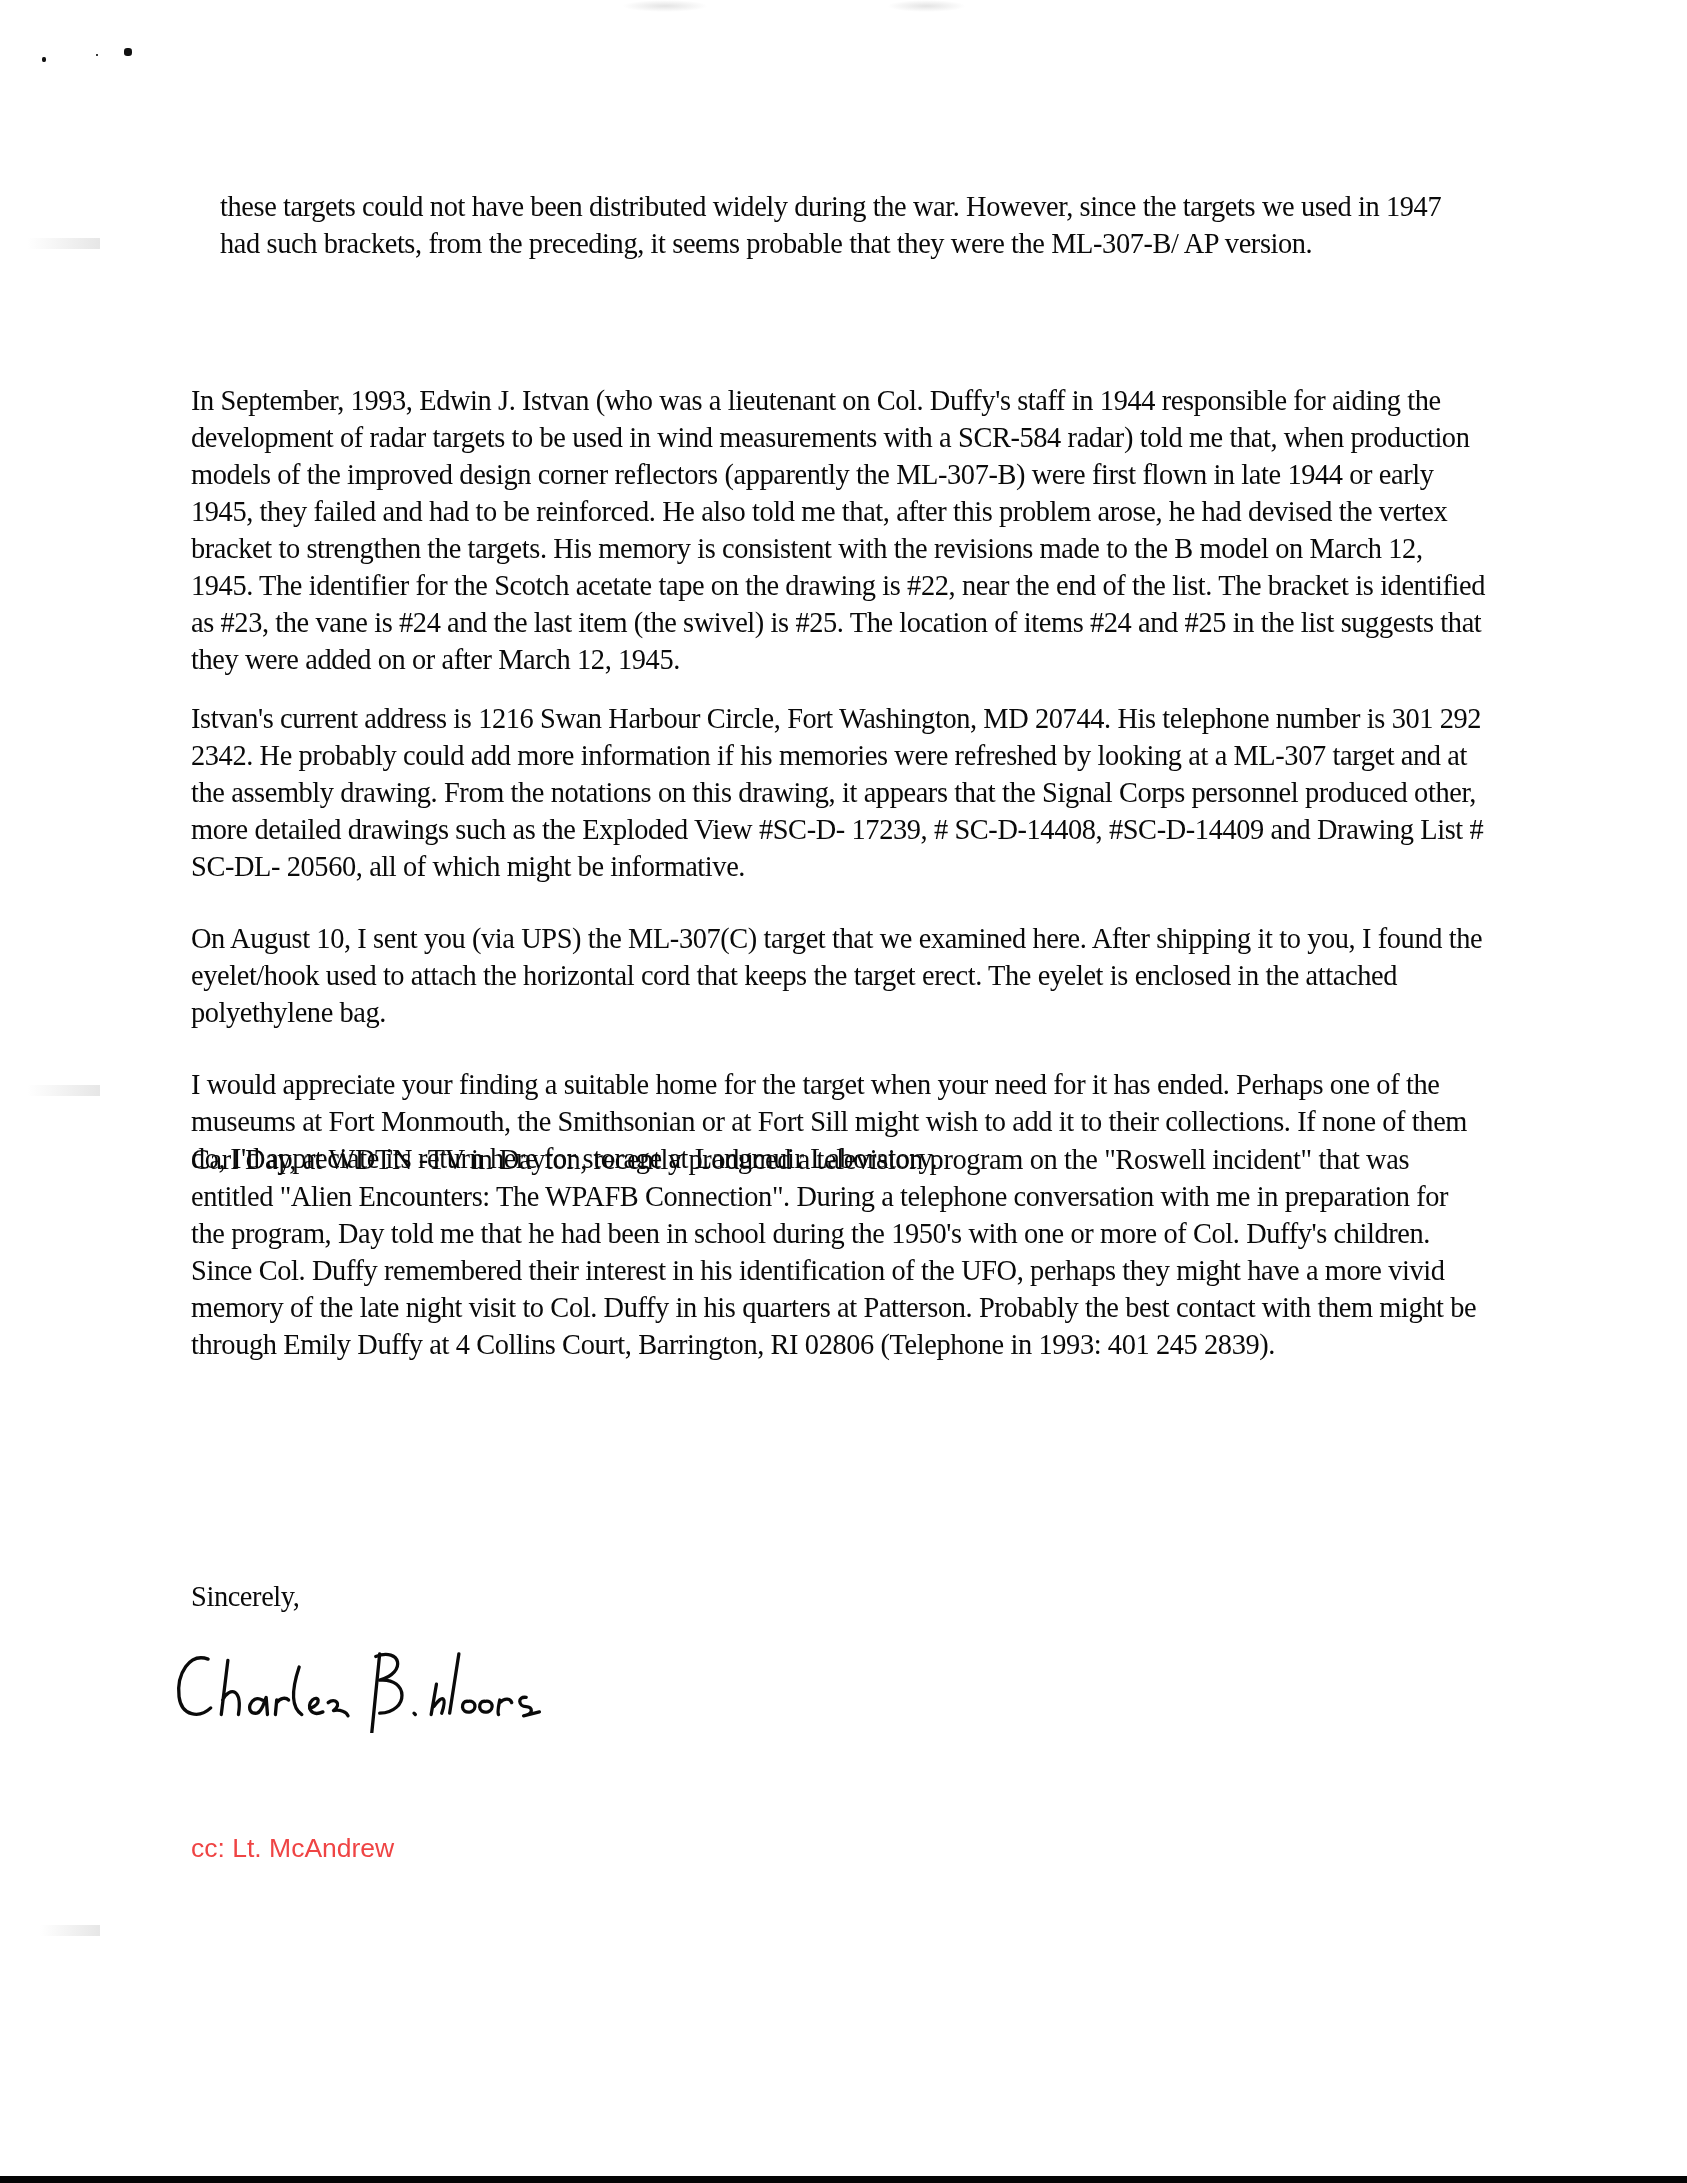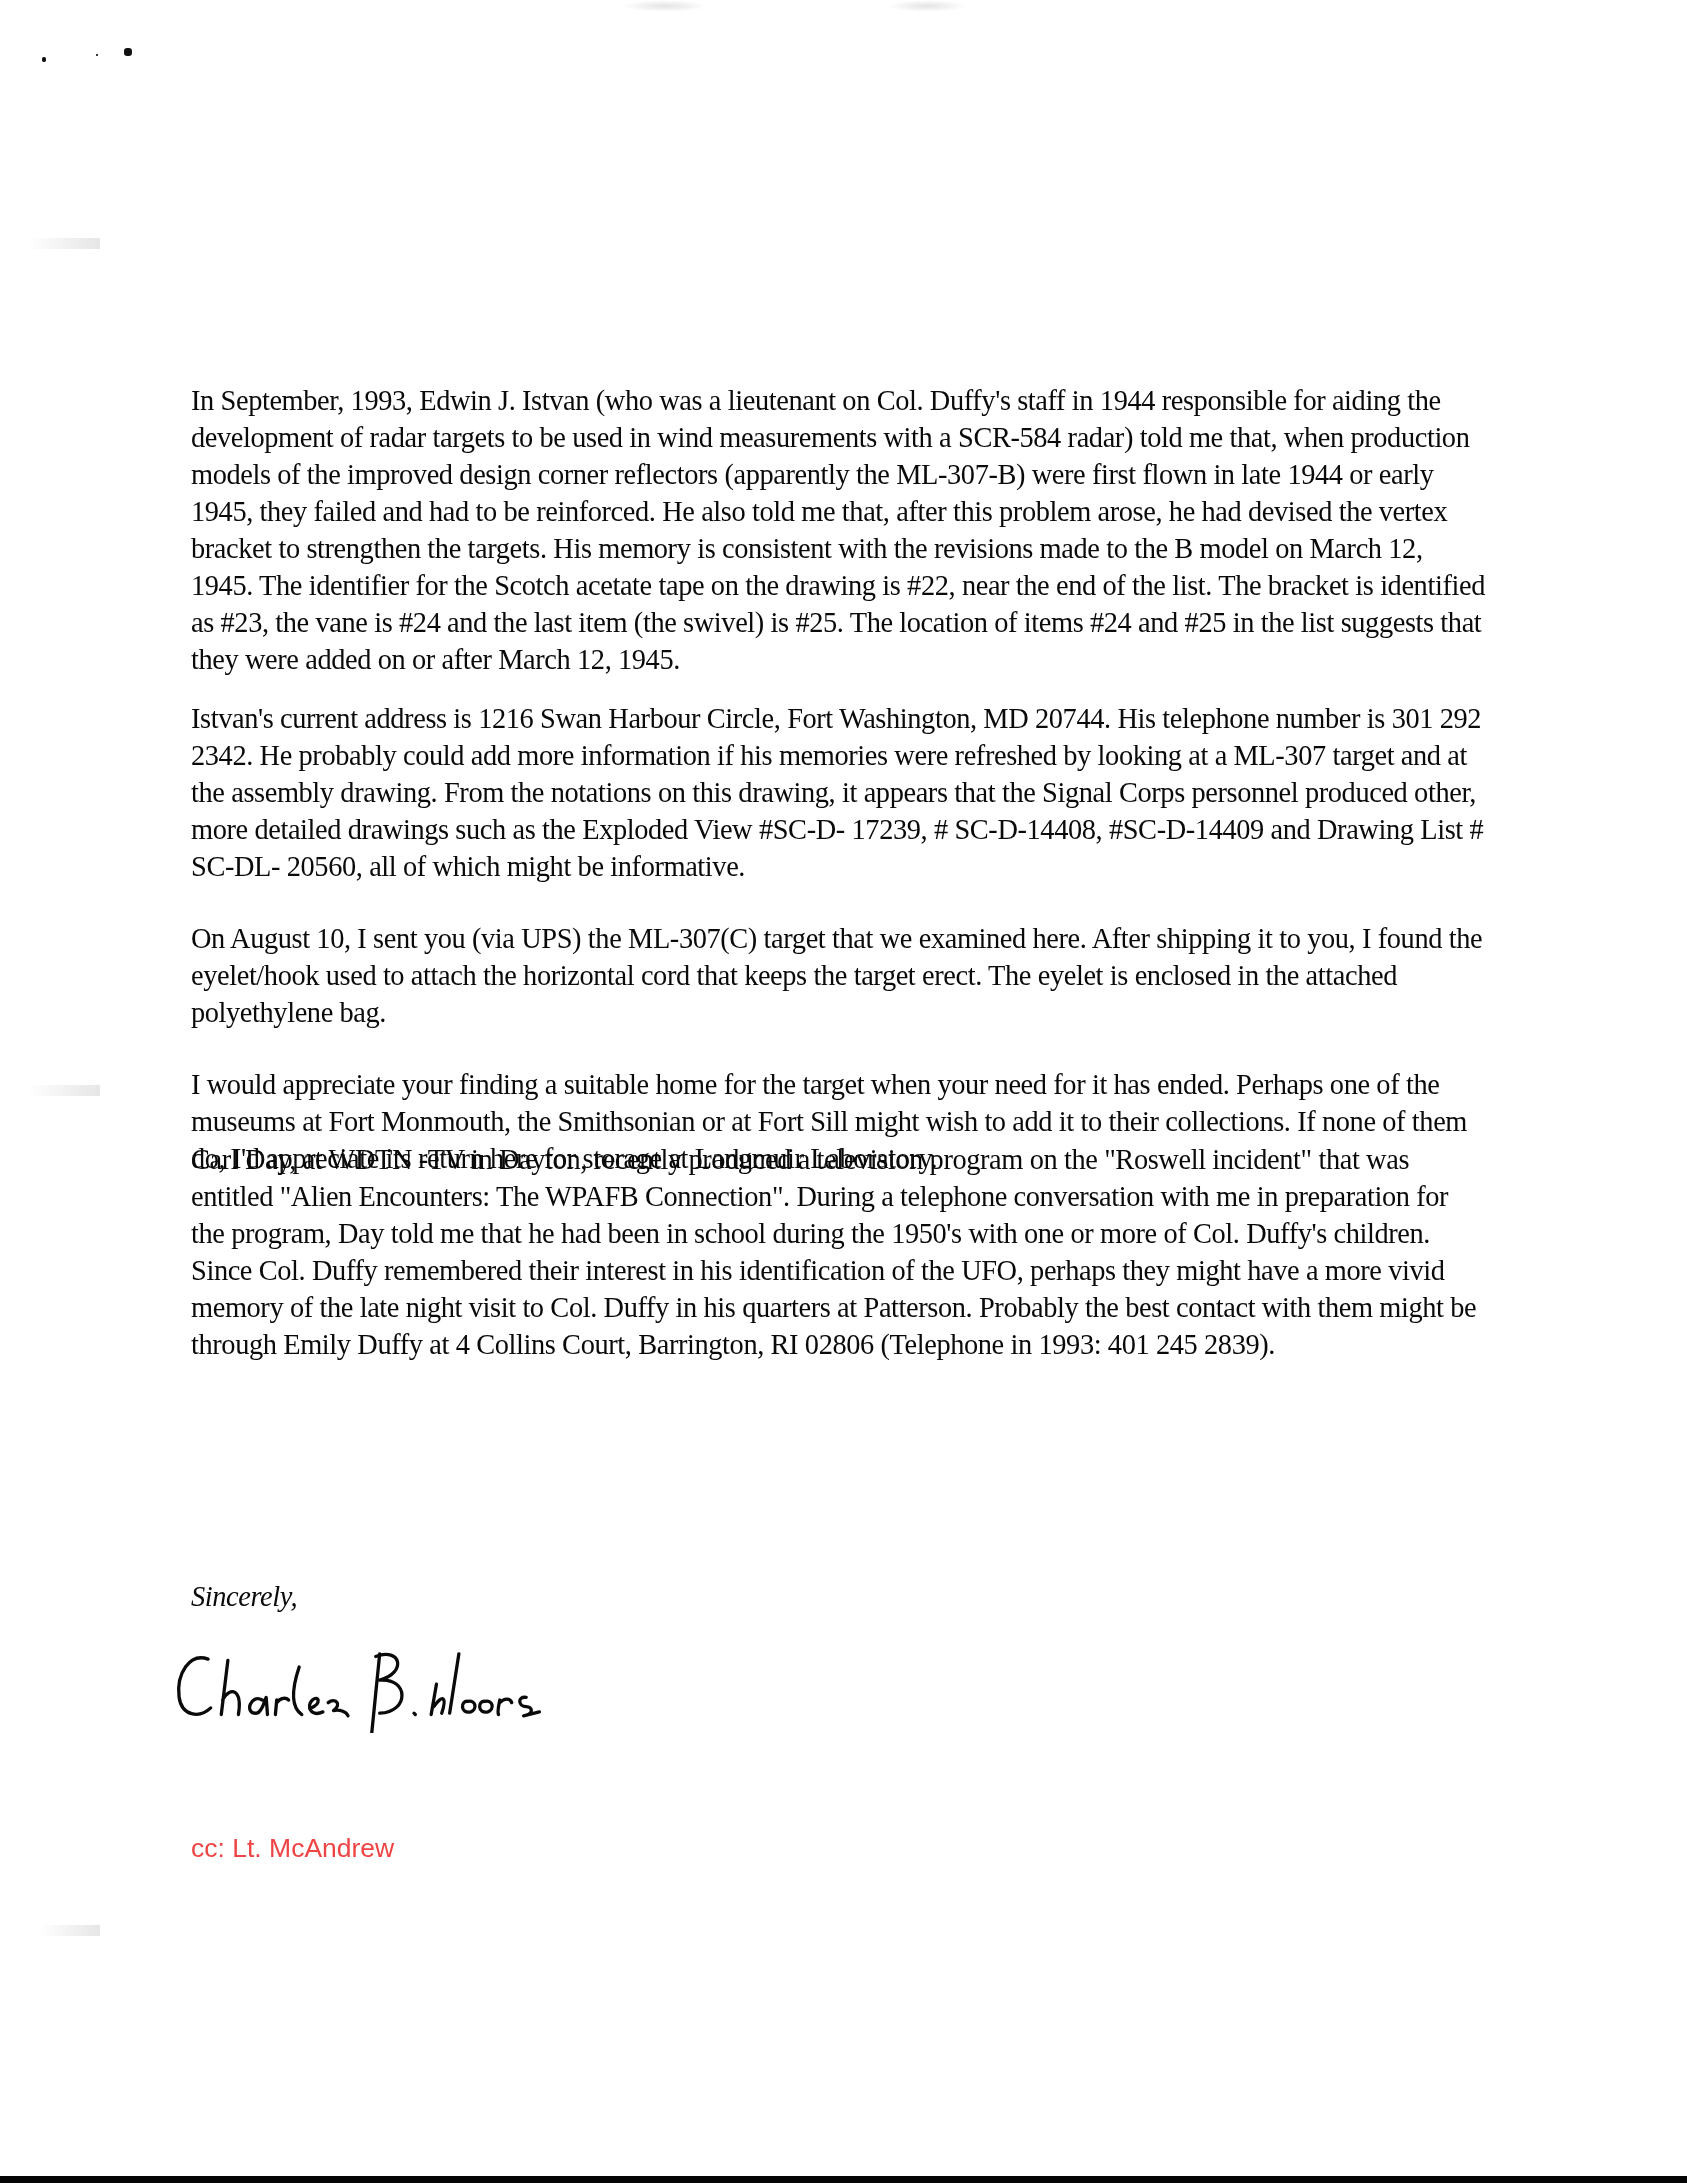--- a/index.html
+++ b/index.html
@@ -18,21 +18,21 @@
     margin: 0;
   }
   .para.indent { left: 220px; width: 1257px; }
   #p0 { top: 188px; }
   #p1 { top: 334px; margin-top: 48px; }
   #p2 { top: 700px; font-family: Liberation Serif, serif; }
   #p3 { top: 920px; }
   #p4 { top: 1066px; }
   #p5 { top: 1141px; }
   #p6 { top: 1504px; }
-  #closing { top: 1578px; font-style: italic; }
+  #closing { top: 1578px; }
   .sig {
     position: absolute; left: 169px; top: 1634px; width: 490px; height: 99px;
   }
   .cc {
     position: absolute; left: 191px; top: 1833px;
     font-family: "Liberation Sans", "DejaVu Sans", sans-serif;
     font-size: 26.5px; color: #ef4444; margin: 0;
   }
   .speck { position: absolute; background: #111; border-radius: 40%; }
   .fade { position: absolute; background: linear-gradient(to right, #ffffff, #e6e6e6); height: 10.6px; }
@@ -47,20 +47,21 @@
   <div class="scan-top" style="left:887px;width:79px;"></div>
 
   <div class="speck" style="left:42px;top:57px;width:4px;height:5.3px;"></div>
   <div class="speck" style="left:96px;top:54px;width:2px;height:2px;"></div>
   <div class="speck" style="left:124px;top:48px;width:8px;height:8px;"></div>
 
   <div class="fade" style="left:26.5px;top:238px;width:73px;"></div>
   <div class="fade" style="left:26.5px;top:1085px;width:73px;"></div>
   <div class="fade" style="left:40px;top:1925px;width:60px;"></div>
 
+  <p id="p0" class="para indent">these targets could not have been distributed widely during the war. However, since the targets we used in 1947 had such brackets, from the preceding, it seems probable that they were the ML-307-B/ AP version.</p>
   <p id="p1" class="para">In September, 1993, Edwin J. Istvan (who was a lieutenant on Col. Duffy's staff in 1944 responsible for aiding the development of radar targets to be used in wind measurements with a SCR-584 radar) told me that, when production models of the improved design corner reflectors (apparently the ML-307-B) were first flown in late 1944 or early 1945, they failed and had to be reinforced. He also told me that, after this problem arose, he had devised the vertex bracket to strengthen the targets. His memory is consistent with the revisions made to the B model on March 12, 1945. The identifier for the Scotch acetate tape on the drawing is #22, near the end of the list. The bracket is identified as #23, the vane is #24 and the last item (the swivel) is #25. The location of items #24 and #25 in the list suggests that they were added on or after March 12, 1945.</p>
   <p id="p2" class="para">Istvan's current address is 1216 Swan Harbour Circle, Fort Washington, MD 20744. His telephone number is 301 292 2342. He probably could add more information if his memories were refreshed by looking at a ML-307 target and at the assembly drawing. From the notations on this drawing, it appears that the Signal Corps personnel produced other, more detailed drawings such as the Exploded View #SC-D- 17239, # SC-D-14408, #SC-D-14409 and Drawing List # SC-DL- 20560, all of which might be informative.</p>
   <p id="p3" class="para">On August 10, I sent you (via UPS) the ML-307(C) target that we examined here. After shipping it to you, I found the eyelet/hook used to attach the horizontal cord that keeps the target erect. The eyelet is enclosed in the attached polyethylene bag.</p>
   <p id="p4" class="para">I would appreciate your finding a suitable home for the target when your need for it has ended. Perhaps one of the museums at Fort Monmouth, the Smithsonian or at Fort Sill might wish to add it to their collections. If none of them do, I'd appreciate its return here for storage at Langmuir Laboratory.</p>
   <p id="p5" class="para">Carl Day, at WDTN -TV in Dayton, recently produced a television program on the "Roswell incident" that was entitled "Alien Encounters: The WPAFB Connection". During a telephone conversation with me in preparation for the program, Day told me that he had been in school during the 1950's with one or more of Col. Duffy's children. Since Col. Duffy remembered their interest in his identification of the UFO, perhaps they might have a more vivid memory of the late night visit to Col. Duffy in his quarters at Patterson. Probably the best contact with them might be through Emily Duffy at 4 Collins Court, Barrington, RI 02806  (Telephone in 1993: 401 245 2839).</p>
   <p id="closing" class="para">Sincerely,</p>
 
   <svg class="sig" viewBox="0 0 740 150">
     <g fill="none" stroke="#0a0a0a" stroke-width="5" stroke-linecap="round" stroke-linejoin="round">
       <path d="M58 38 C 30 28, 10 60, 14 95 C 18 125, 45 128, 62 112"></path>

